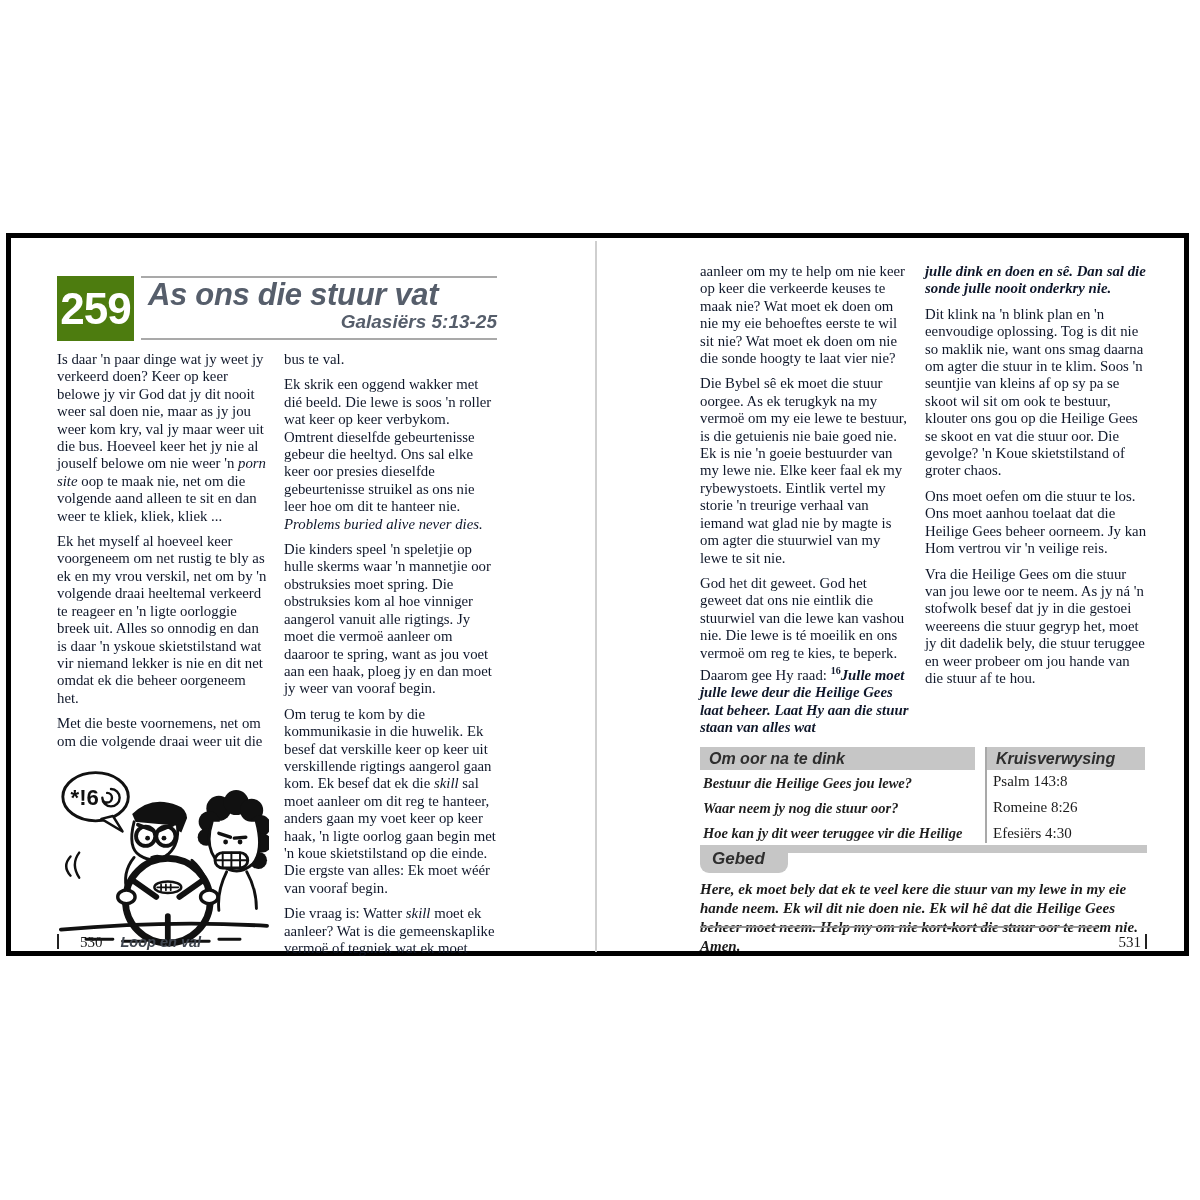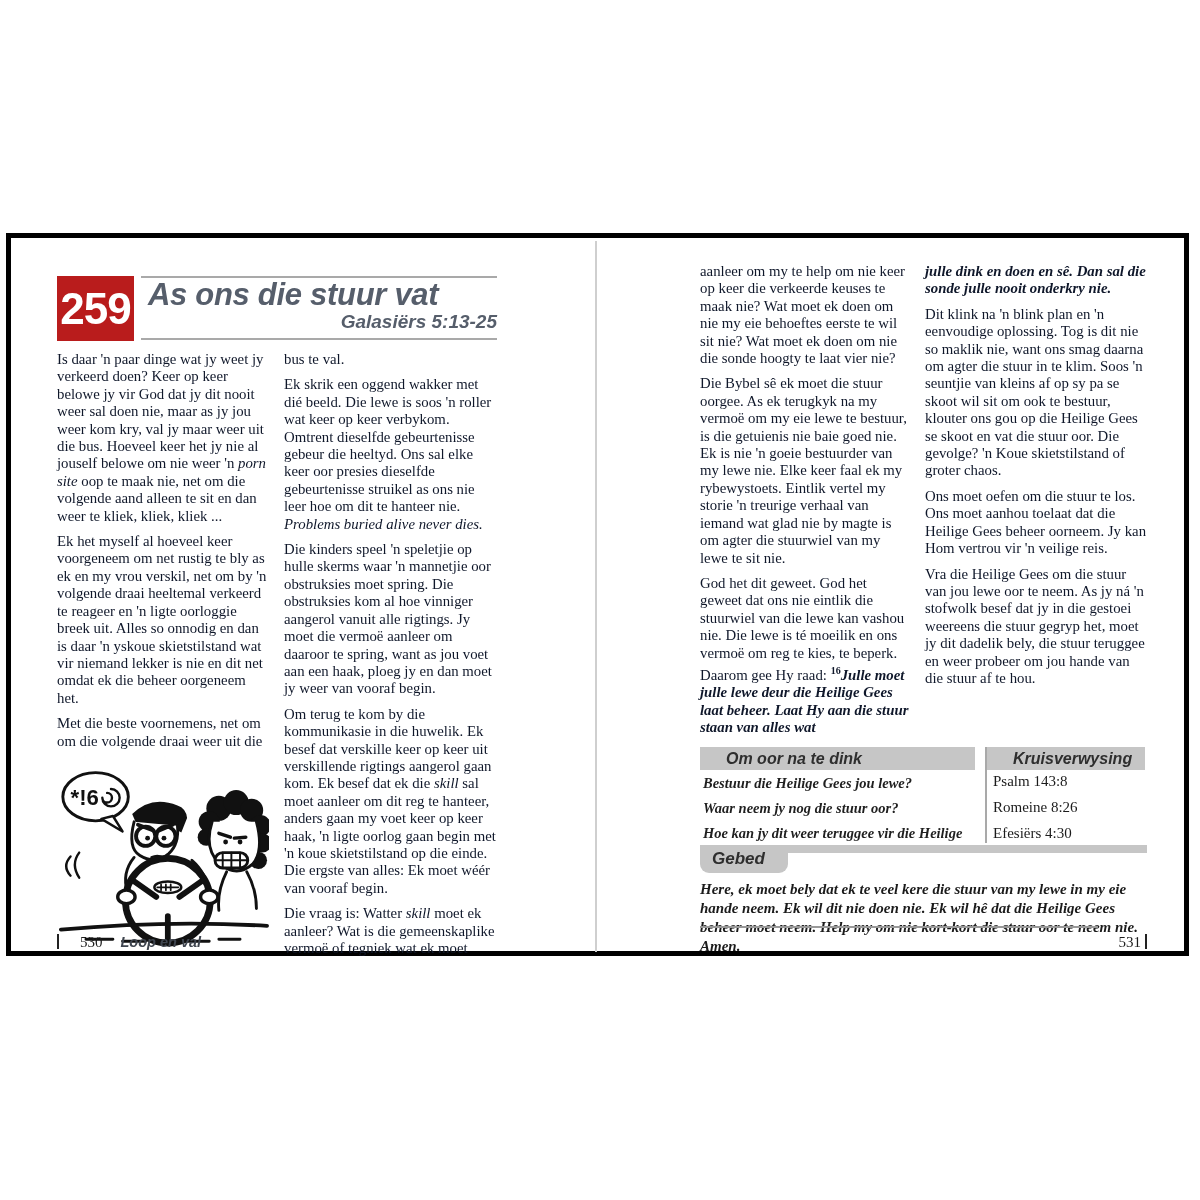--- a/index.html
+++ b/index.html
@@ -10,21 +10,21 @@
   }
   .abs{position:absolute;}
   
   .frame{position:absolute;left:6px;top:233px;width:1183px;height:723px;
          border:5px solid #000;box-sizing:border-box;background:#fff;}
   .seam{position:absolute;left:595px;top:241px;width:2px;height:711px;background:#cfcfcf;}
 
   
   .disp{font-family:"Liberation Sans", sans-serif;font-style:italic;font-weight:bold;color:#565e6b;}
 
-  .chapter-box{left:57px;top:276px;width:77px;height:65px;background:#b91c1c;
+  .chapter-box{left:57px;top:276px;width:77px;height:65px;background:#4d7c0f;
     display:flex;align-items:center;justify-content:center;}
   .chapter-num{font-family:"Liberation Sans",sans-serif;font-weight:bold;font-size:44px;
     color:#fff;font-style:normal;letter-spacing:-1px;}
   .rule{background:#a9a9a9;height:2px;}
   .title{left:148px;top:277px;font-size:31px;letter-spacing:-0.3px;}
   .subtitle{left:141px;top:311px;width:356px;text-align:right;font-size:19px;}
 
   
   .col p{margin:0 0 8px 0;font-size:14.8px;line-height:17.4px;color:#0f172a;}
   .col .i{font-style:italic;}
@@ -32,21 +32,21 @@
   .col .bsup{font-weight:bold;font-size:0.68em;vertical-align:super;}
   .lcol1{left:57px;top:351px;width:210px;}
   .lcol2{left:284px;top:351px;width:214px;}
   .rcol1{left:700px;top:263px;width:212px;}
   .rcol2{left:925px;top:263px;width:222px;}
 
   .cartoon{margin-top:6px;}
 
   
   .barhead{background:#c6c6c6;color:#2e2e2e;font-family:"Liberation Sans",sans-serif;
-    font-style:italic;font-weight:bold;font-size:16px;line-height:23px;padding-left:26px;
+    font-style:italic;font-weight:bold;font-size:16px;line-height:23px;padding-left:9px;
     box-sizing:border-box;}
   .think-bar{left:700px;top:747px;width:275px;height:23px;}
   .think-qs{left:703px;top:775px;width:280px;}
   .think-qs p{margin:0 0 8px 0;font-size:14.5px;line-height:17px;font-style:italic;font-weight:bold;color:#1f1f1f;}
   .xref-divider{left:985px;top:747px;width:2px;height:96px;background:#a9a9a9;}
   .xref-bar{left:987px;top:747px;width:158px;height:23px;}
   .xref-list{left:993px;top:773px;width:150px;}
   .xref-list p{margin:0 0 9px 0;font-size:15px;line-height:17px;color:#1b1b1b;}
   .gebed-topbar{left:700px;top:845px;width:447px;height:8px;background:#c6c6c6;}
   .gebed-tab{left:700px;top:845px;width:88px;height:28px;background:#c6c6c6;

